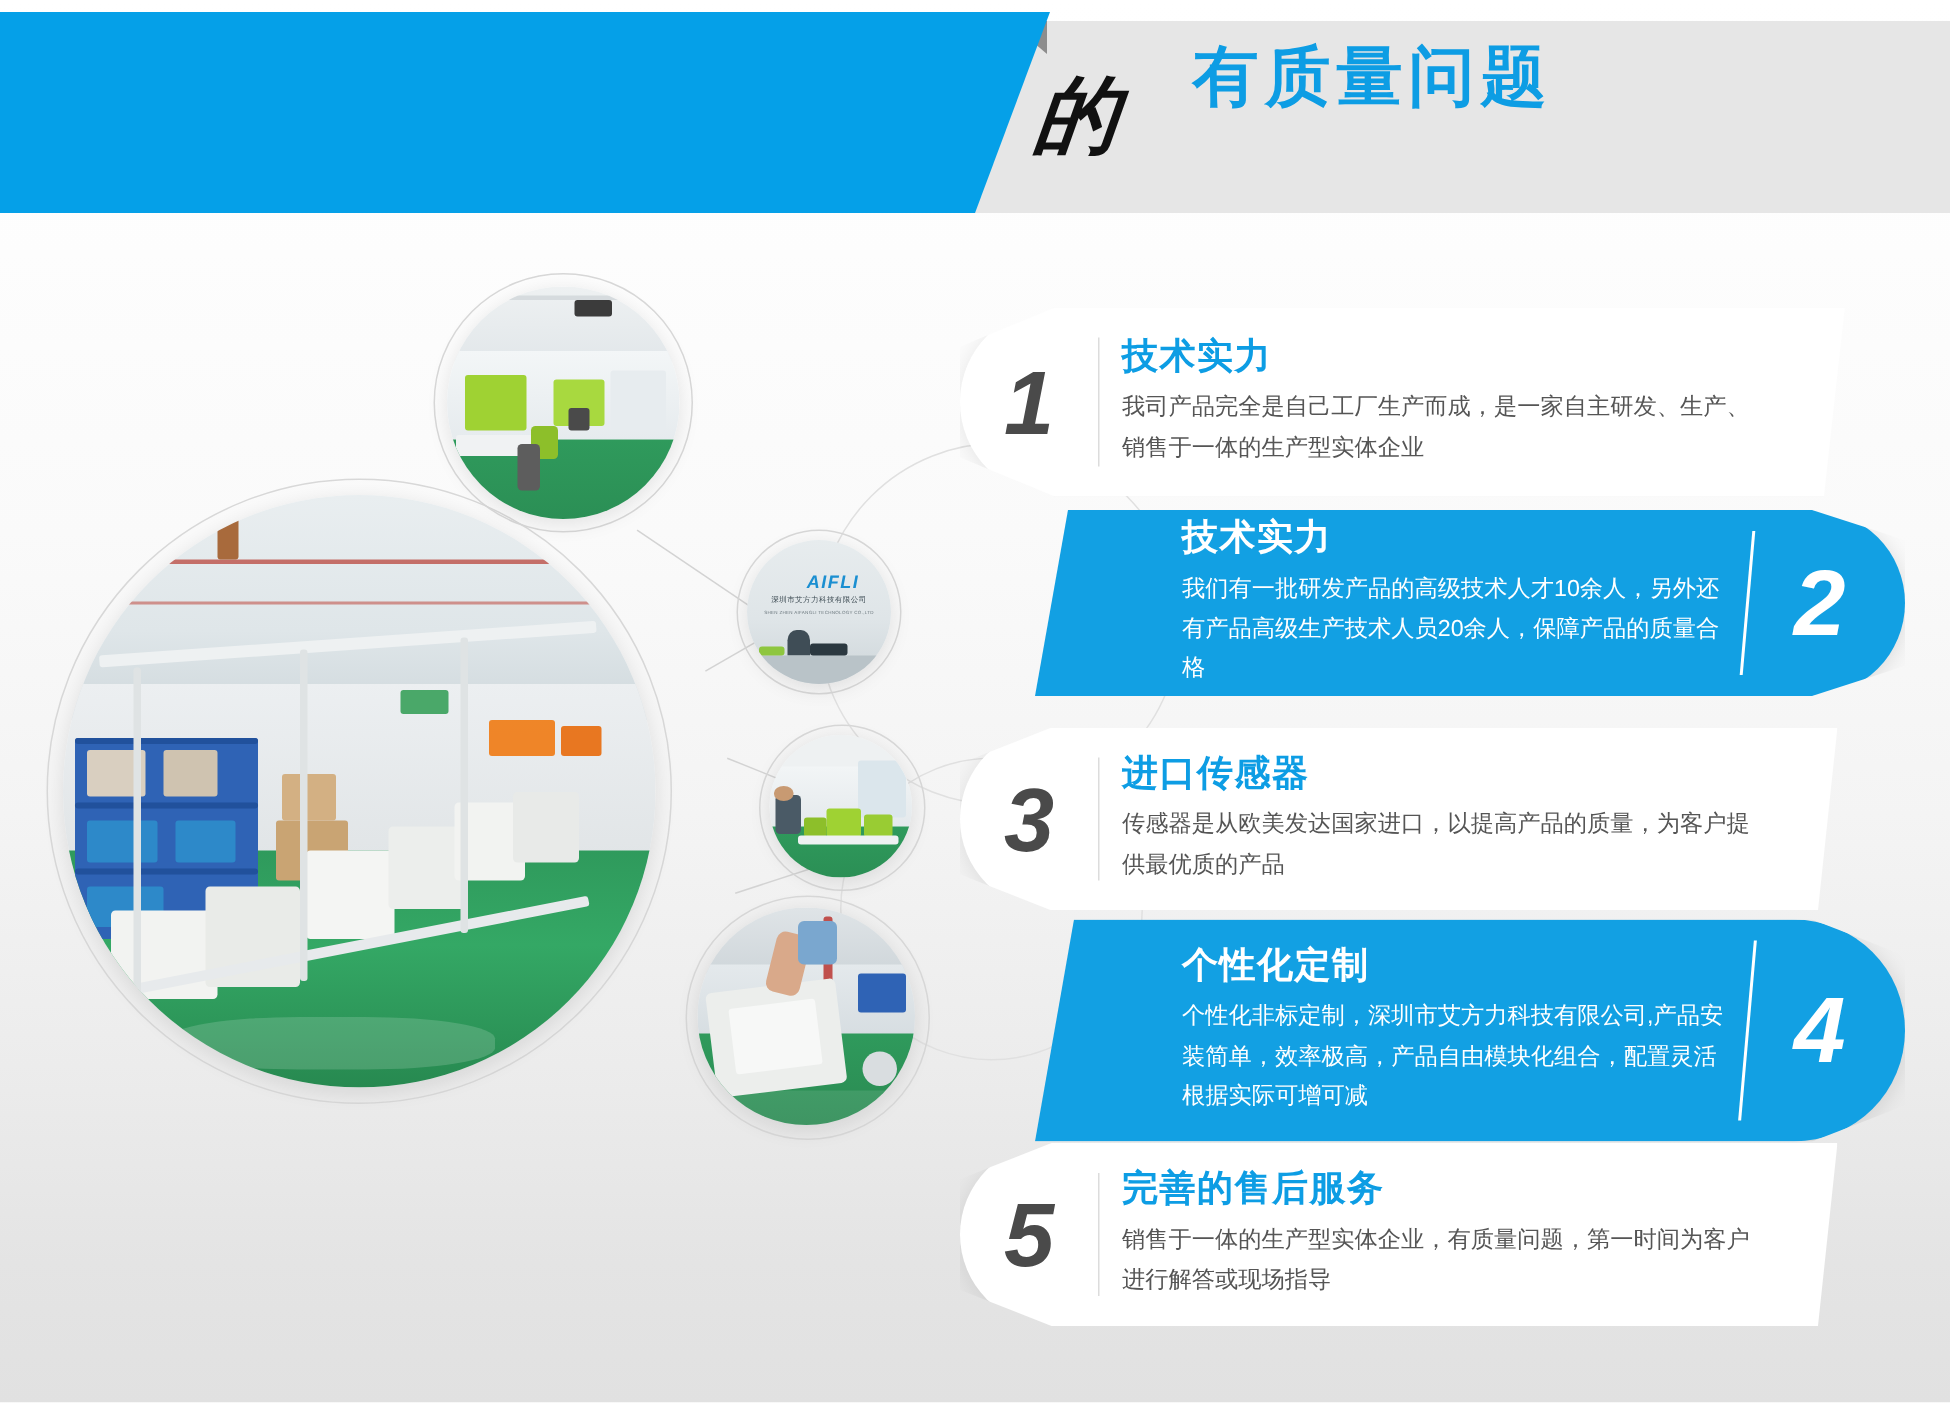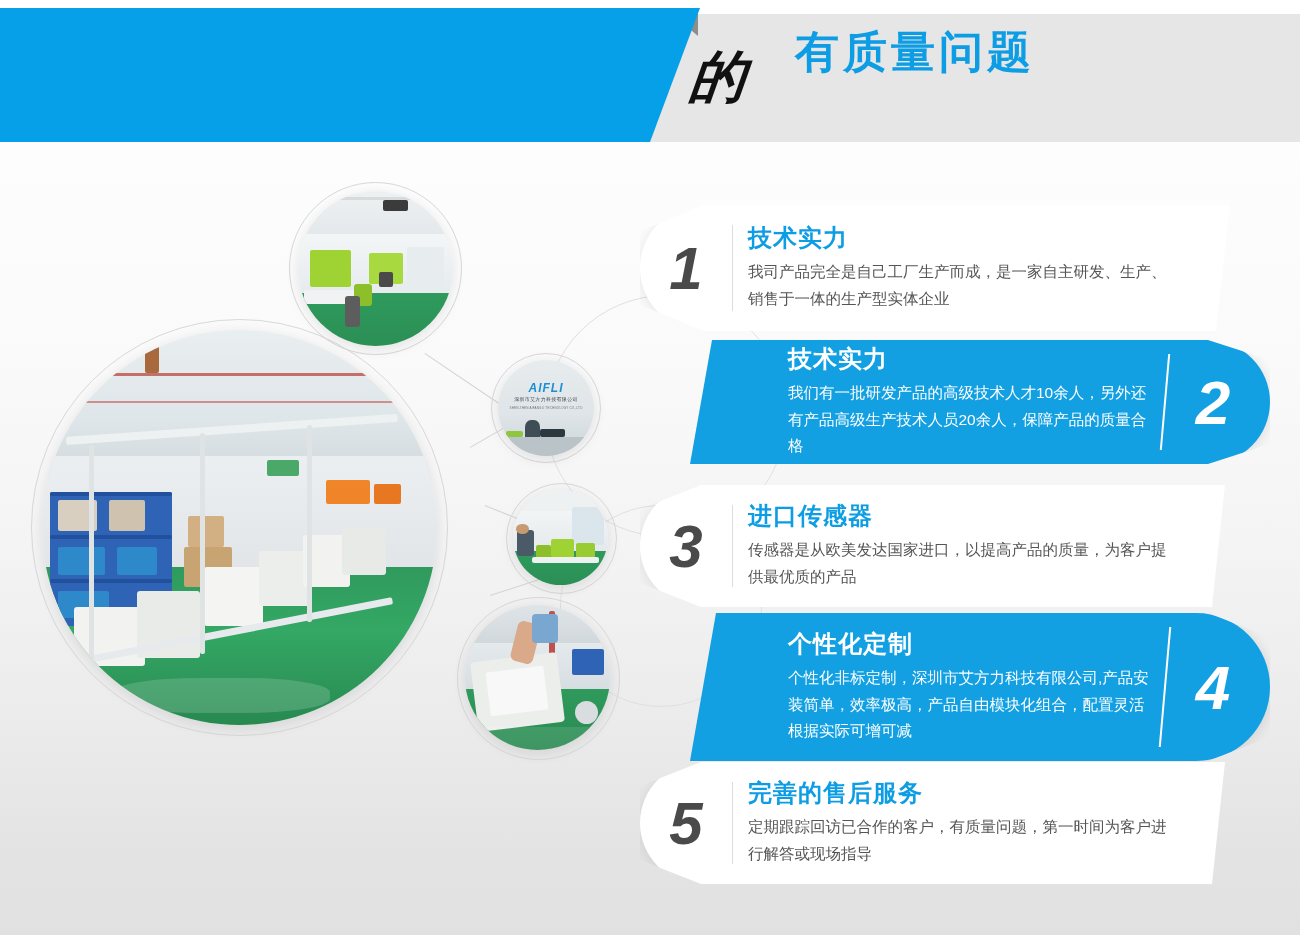--- a/index.html
+++ b/index.html
@@ -228,21 +228,21 @@
         <div class="bx" style="left:70%;top:36%;width:24%;height:26%;background:#e7ecef;"></div>
         <div class="bx" style="left:4%;top:64%;width:40%;height:9%;background:#f0f2f3;"></div>
         <div class="bx" style="left:36%;top:60%;width:12%;height:14%;background:#8dbf2a;border-radius:3px;"></div>
         <div class="bx" style="left:30%;top:68%;width:10%;height:20%;background:#5d5d5d;border-radius:3px;"></div>
         <div class="bx" style="left:52%;top:52%;width:9%;height:10%;background:#4a4a4a;"></div>
       </div>
     </div>
 
     <div class="ph ph-aifli">
       <div class="scene" style="background:linear-gradient(180deg,#e7ecee,#dfe5e8 55%,#cdd5d9);">
-        <div style="position:absolute;left:22%;top:22%;width:56%;text-align:center;
+        <div style="position:absolute;left:22%;top:22%;width:56%;text-align:right;
                     color:#1b8fd1;font-size:12px;font-weight:bold;font-style:italic;letter-spacing:1px;">AIFLI</div>
         <div style="position:absolute;left:8%;top:38%;width:84%;text-align:center;color:#3c4a52;font-size:5px;letter-spacing:.3px;">深圳市艾方力科技有限公司</div>
         <div style="position:absolute;left:6%;top:48%;width:88%;text-align:center;color:#6a767d;font-size:3px;letter-spacing:.2px;">SHEN ZHEN AIFANGLI TECHNOLOGY CO.,LTD</div>
         <div class="bx" style="left:28%;top:62%;width:16%;height:18%;background:#3f4d56;border-radius:40% 40% 0 0;"></div>
         <div class="bx" style="left:0;top:80%;width:100%;height:20%;background:#b9c3c8;"></div>
         <div class="bx" style="left:44%;top:72%;width:26%;height:8%;background:#2b3840;"></div>
         <div class="bx" style="left:8%;top:74%;width:18%;height:6%;background:#8ec63f;"></div>
       </div>
     </div>
 
@@ -324,18 +324,18 @@
       <div class="num-even">4</div>
     </div>
 
     <div class="card card-odd" style="left:10px;top:562px;width:585px;height:122px;
                 clip-path:polygon(61px 0, 585px 0, 572px 122px, 61px 122px, 0 98px, 0 24px);
                 border-radius:61px 0 0 61px;">
       <div class="num-odd">5</div>
       <div class="divider-odd"></div>
       <div class="body-odd">
         <div class="r-title blue">完善的售后服务</div>
-        <div class="r-desc gray">定期跟踪回访已合作的客户，有质量问题，第一时间为客户进行解答或现场指导</div>
+        <div class="r-desc gray">销售于一体的生产型实体企业，有质量问题，第一时间为客户进行解答或现场指导</div>
       </div>
     </div>
 
   </div>
 </div>
 
 </body></html>

